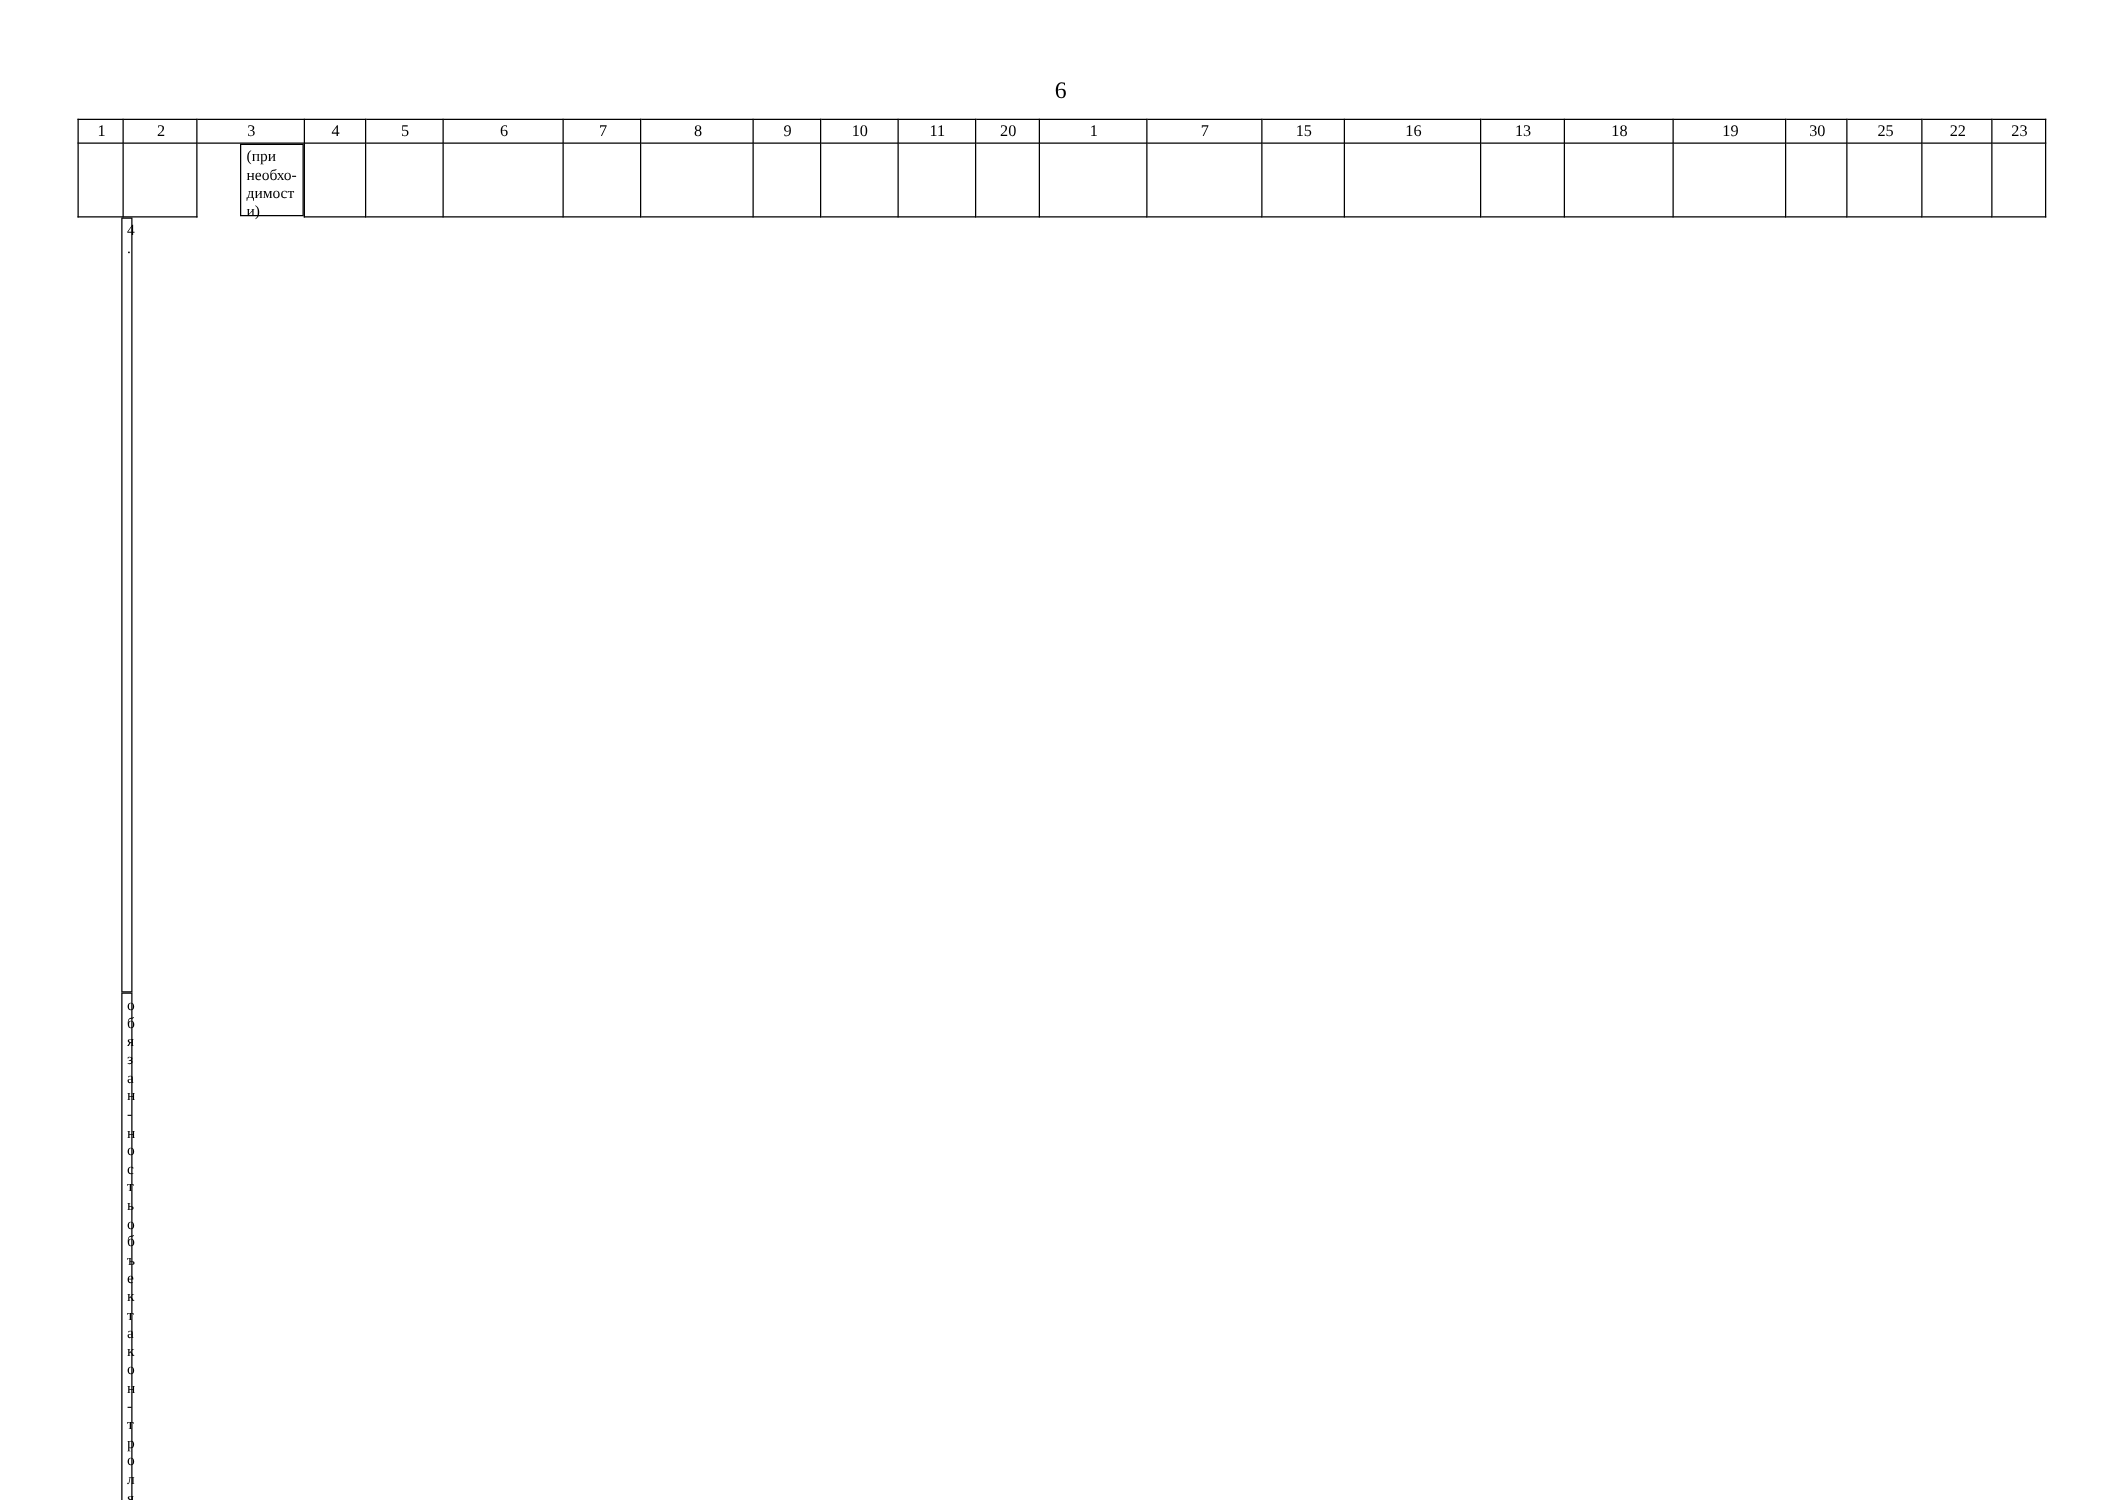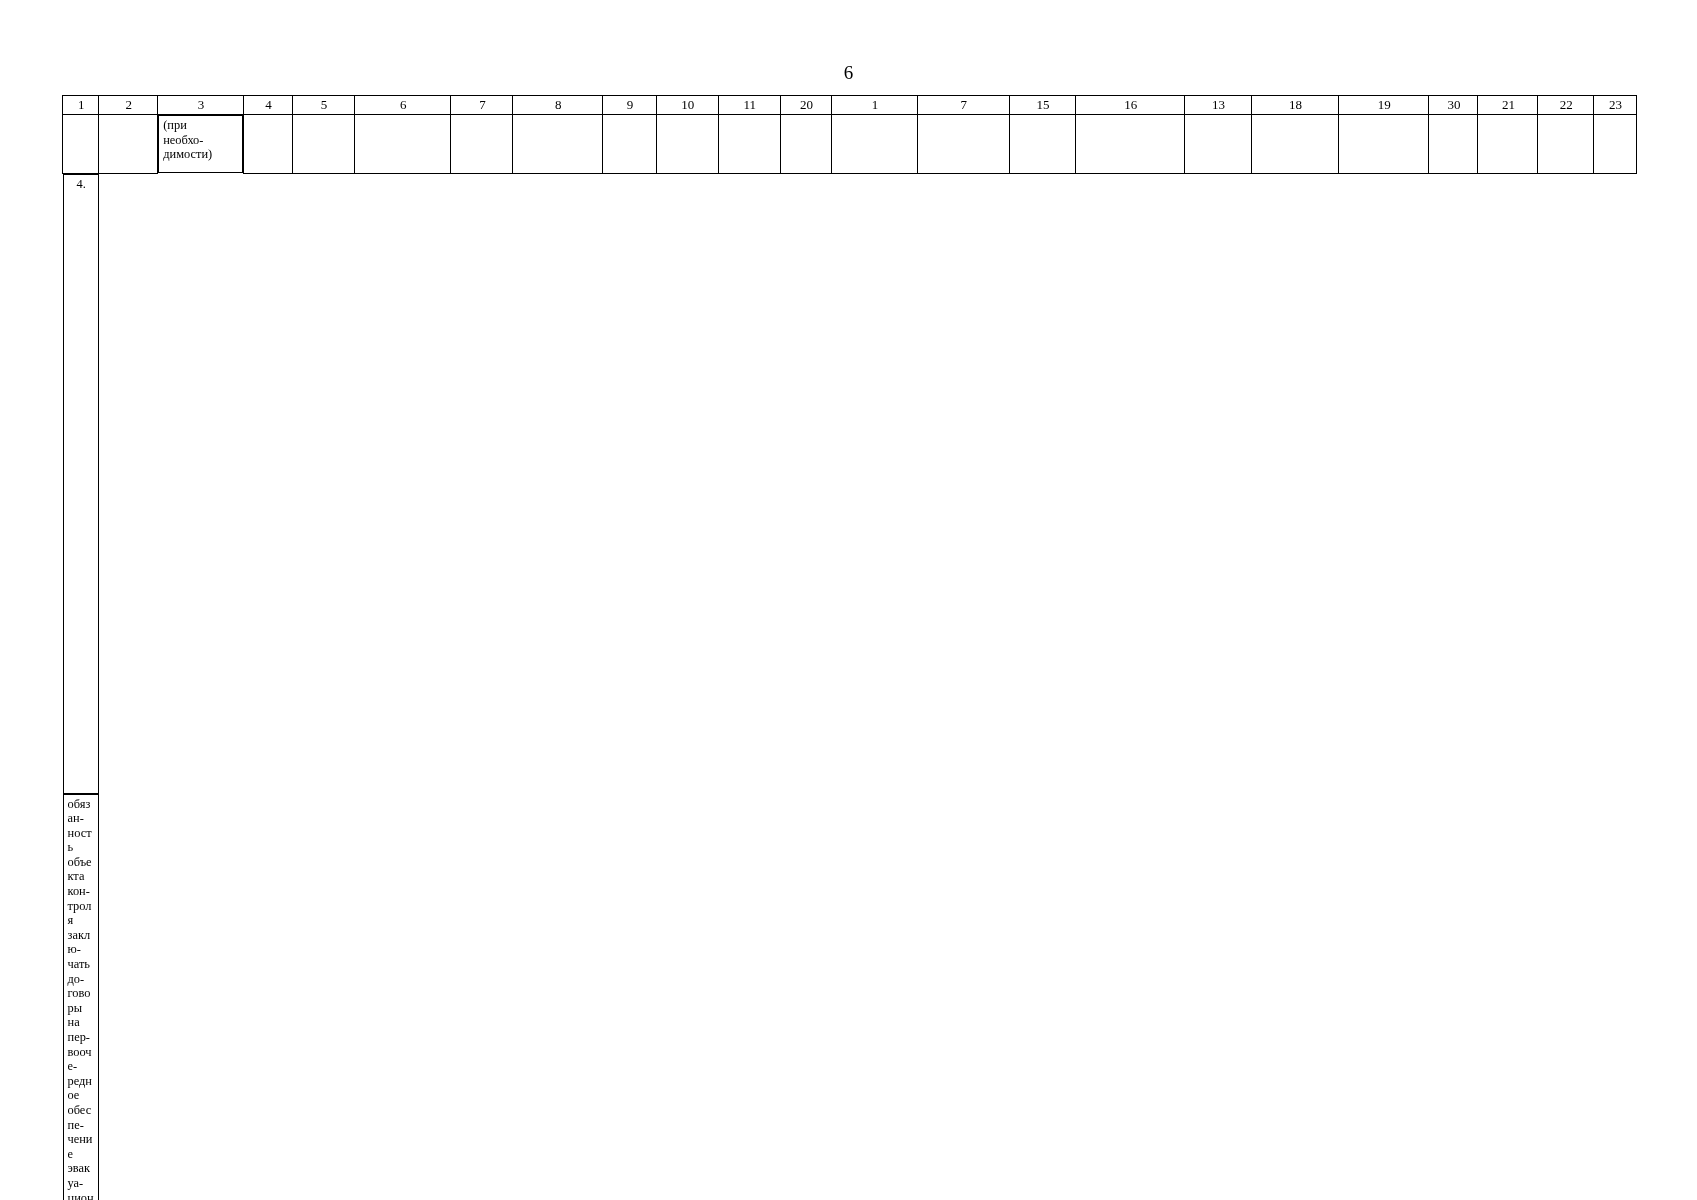--- a/index.html
+++ b/index.html
@@ -61,21 +61,21 @@
     height: 16px;
   }
   tr.cont-row td {
     height: 52px;
   }
   tr.data-row td.num-cell {
     text-align: center;
   }
   tr.data-row-4 td { height: 614px; }
 
-  .cell-text { display: block; white-space: pre-line; }
+  .cell-text { display: block; white-space: pre-line; margin-left: 34px; }
 </style>
 </head>
 <body>
 
 <div class="page">
 
   <div class="page-number">6</div>
 
   <div class="table-wrap">
     <table class="doc-table">
@@ -120,21 +120,21 @@
           <td>11</td>
           <td>20</td>
           <td>1</td>
           <td>7</td>
           <td>15</td>
           <td>16</td>
           <td>13</td>
           <td>18</td>
           <td>19</td>
           <td>30</td>
-          <td>21</td>
+          <td>25</td>
           <td>22</td>
           <td>23</td>
         </tr>
 
         <tr class="cont-row">
           <td></td>
           <td></td>
           <td class="cell-text">(при
 необхо-
 димости)</td>

